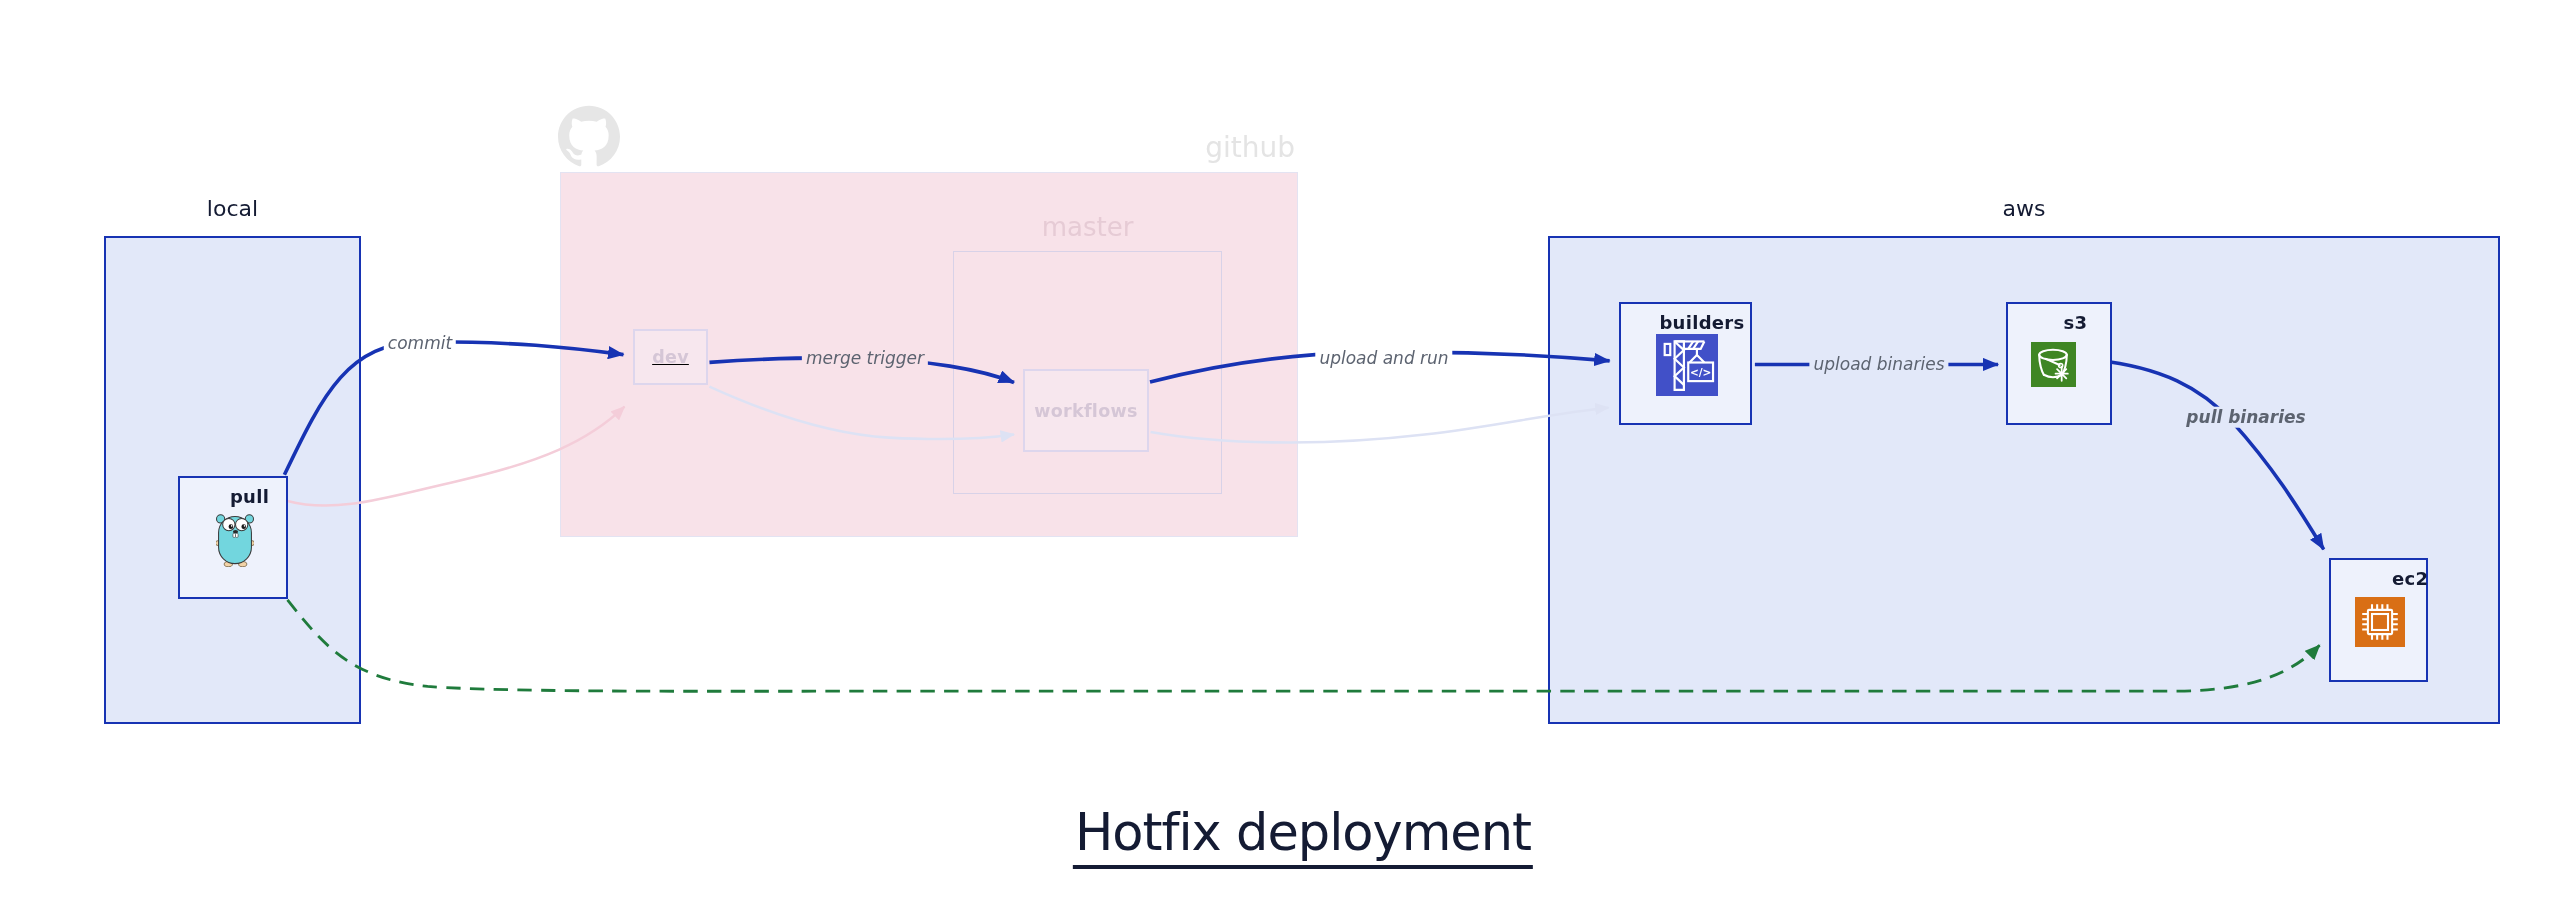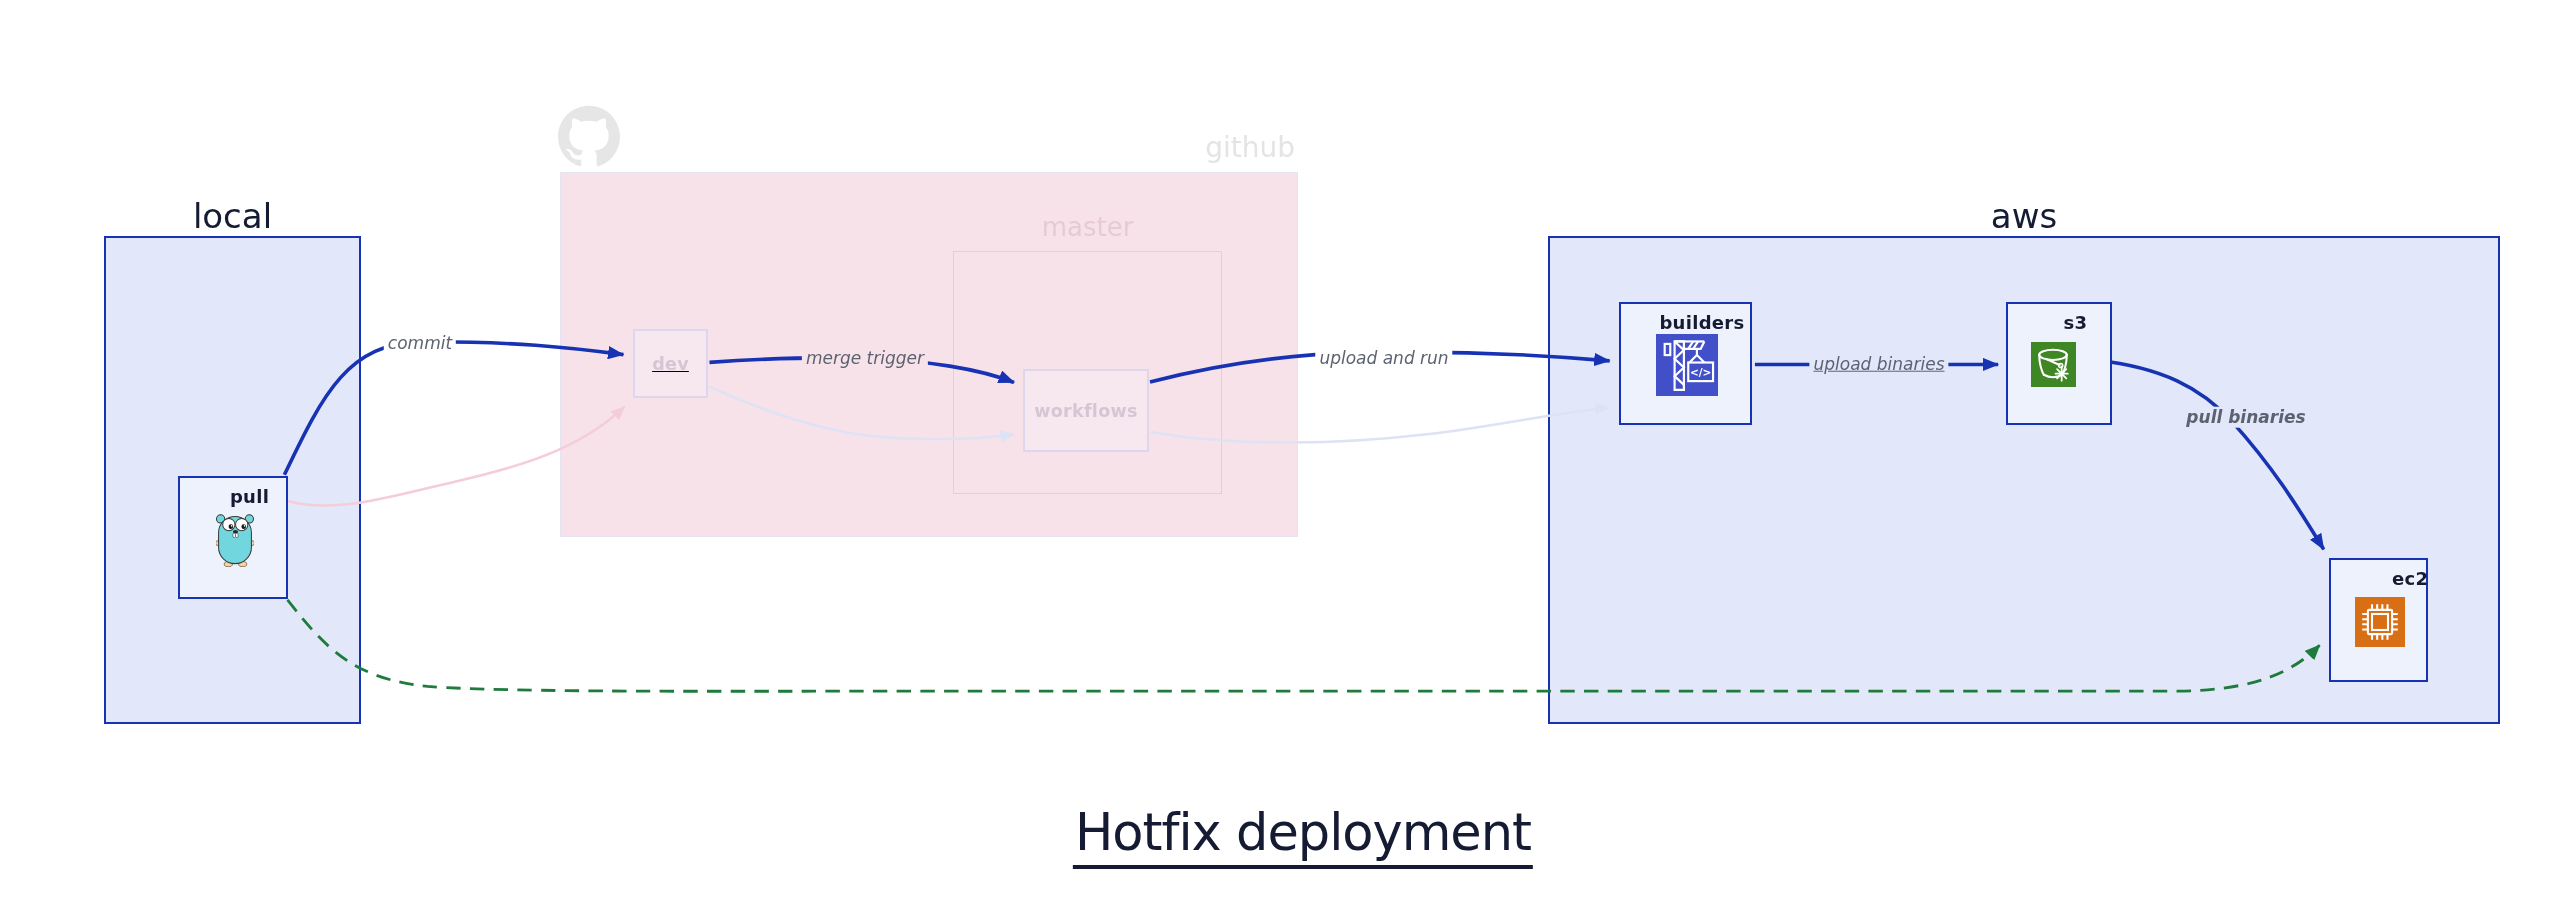--- a/index.html
+++ b/index.html
@@ -10,21 +10,21 @@
   
   .region{position:absolute;box-sizing:border-box;z-index:1;}
   .region-blue{background:var(--region-blue-fill);border:2.6px solid var(--box-border);}
   #region-local{left:104px;top:236px;width:257px;height:488px;}
   #region-aws{left:1548px;top:236px;width:952px;height:488px;}
   #region-github{left:560px;top:172px;width:738px;height:365px;
     background:var(--github-fill);border:1px solid var(--github-border);}
   #region-master{left:953px;top:251px;width:269px;height:243px;
     background:transparent;border:1.5px solid var(--master-border);}
   .region-label{
-    position:absolute;z-index:1;font-size:34px;color:var(--dark-text);
+    position:absolute;z-index:1;font-size:22px;color:var(--dark-text);
     text-align:center;white-space:nowrap;
   }
   #label-local{left:104px;top:196px;width:257px;}
   #label-aws{left:1548px;top:196px;width:952px;}
   #label-master{left:953px;top:212px;width:269px;font-size:26px;color:var(--master-text);}
   #label-github{left:1295px;top:131px;transform:translateX(-100%);font-size:28px;color:var(--faded-gray);}
   #octocat{position:absolute;left:558px;top:105px;width:62px;height:62px;z-index:1;}
   
   #edges{position:absolute;left:0;top:0;z-index:2;}
   .edge{fill:none;}
@@ -36,36 +36,36 @@
   .edge-label{
     position:absolute;z-index:3;transform:translate(-50%,-50%);
     font-size:17px;font-style:italic;color:var(--label-gray);
     background:#ffffff;padding:0.5px 4.1px;white-space:nowrap;line-height:1.15;
   }
   .bg-pink{background:var(--github-fill);}
   .bg-lav{background:var(--region-blue-fill);}
   #elabel-commit{left:420px;top:343px;}
   #elabel-merge{left:865px;top:358px;}
   #elabel-uploadrun{left:1384px;top:358px;}
-  #elabel-uploadbin{left:1879px;top:364px;text-decoration:underline;}
+  #elabel-uploadbin{left:1879px;top:364px;}
   #elabel-pullbin{left:2246px;top:417px;font-weight:bold;}
   
   .node{
     position:absolute;box-sizing:border-box;z-index:4;
     background:var(--node-fill);border:2.6px solid var(--box-border);
   }
   .node-label{
     margin-top:8.2px;text-align:center;font-size:18px;font-weight:bold;
     color:var(--dark-text);letter-spacing:0.3px;margin-left:33px;
   }
   .node-faded{background:var(--faded-node-fill);border:2.1px solid var(--faded-node-border);
     display:flex;align-items:center;justify-content:center;}
   .node-faded .node-label{margin:0;color:var(--faded-node-text);font-size:17.5px;}
   #node-code{left:178px;top:476px;width:110px;height:123px;}
-  #node-dev{left:633px;top:329px;width:75px;height:69px;text-decoration:underline;}
+  #node-dev{left:633px;top:329px;width:75px;height:56px;text-decoration:underline;}
   #node-workflows{left:1023px;top:369px;width:126px;height:83px;}
   #node-builders{left:1619px;top:302px;width:133px;height:123px;}
   #node-s3{left:2006px;top:302px;width:106px;height:123px;}
   #node-ec2{left:2329px;top:558px;width:99px;height:124px;padding-left:28px;}
   .node-icon{position:absolute;}
   #icon-gopher{left:36px;top:34px;width:38px;height:55px;}
   .aws-icon{display:flex;align-items:center;justify-content:center;}
   #icon-builders{left:35px;top:30px;width:62px;height:62px;background:var(--codebuild-indigo);}
   #icon-s3{left:23px;top:38px;width:45px;height:45px;background:var(--s3-green);}
   #icon-ec2{left:24px;top:37px;width:50px;height:50px;background:var(--ec2-orange);}

